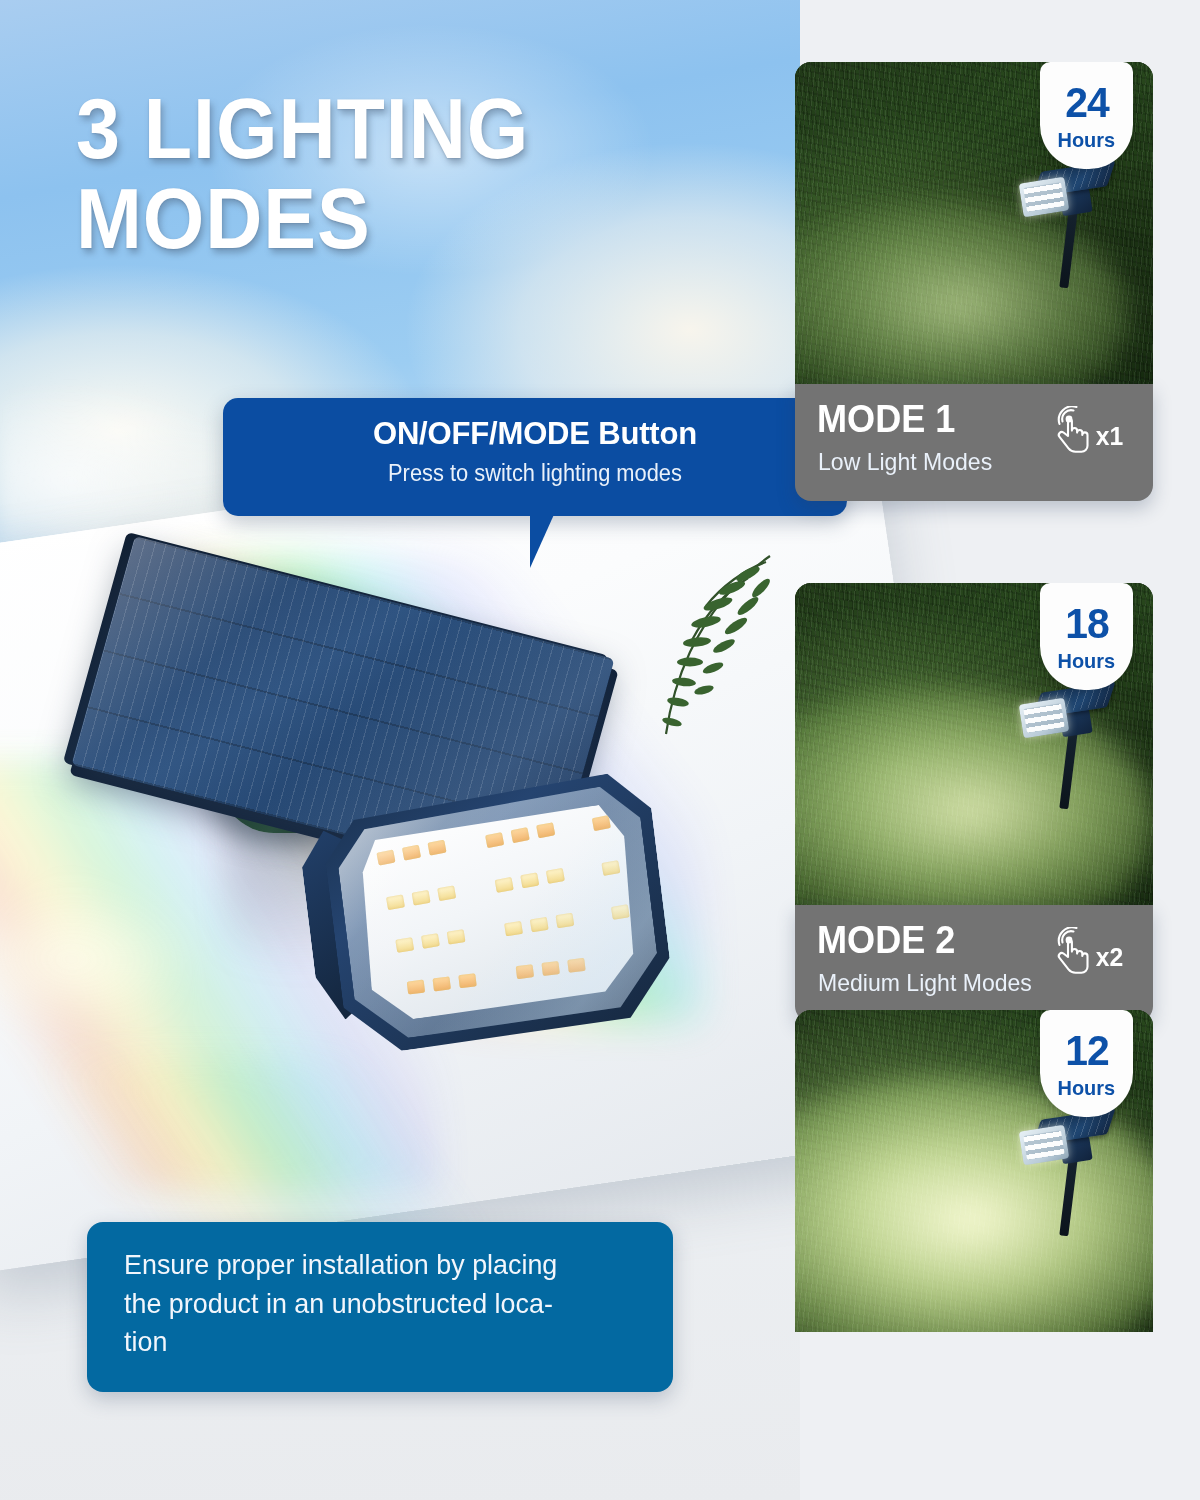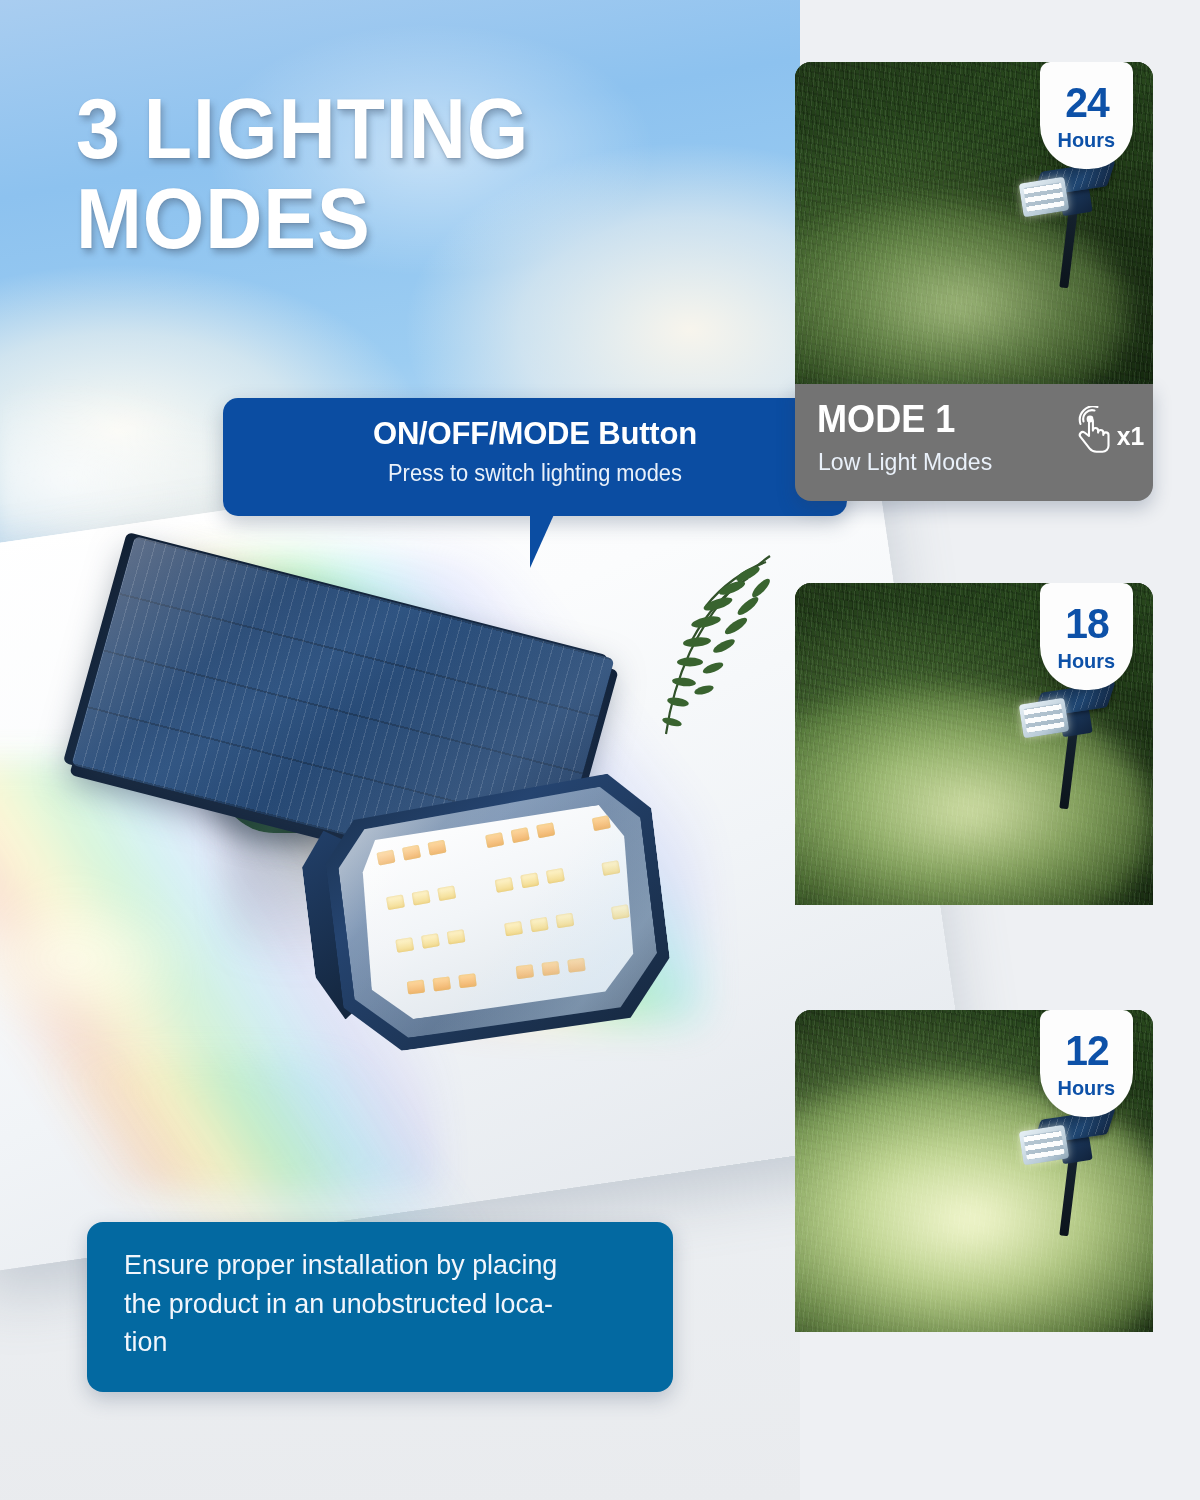--- a/index.html
+++ b/index.html
@@ -340,21 +340,21 @@
     position:absolute; left:22px; top:14px;
     color:#fff; font-size:38px; font-weight:700; letter-spacing:0px;
     transform:scaleX(.95); transform-origin:left top;
   }
   .mode-sub {
     position:absolute; left:23px; top:64px;
     color:#eaf1fa; font-size:24px; font-weight:400;
     transform:scaleX(.96); transform-origin:left top;
   }
   .tap-wrap {
-    position:absolute; right:8px; top:22px;
+    position:absolute; right:29px; top:22px;
     display:flex; align-items:flex-end; gap:2px;
   }
   .tap-x {
     color:#fff; font-size:26px; font-weight:700; line-height:1;
     margin-bottom:9px; transform:scaleX(.95);
   }
 </style>
 </head>
 <body>
 
@@ -533,20 +533,35 @@
         <div class="mini-stake"></div>
         <div class="mini-body"></div>
         <div class="mini-panel"></div>
         <div class="mini-head"></div>
       </div>
       <div class="badge">
         <div class="badge-num">18</div>
         <div class="badge-unit">Hours</div>
       </div>
     </div>
+    <div class="card-label">
+      <div class="mode-title">MODE 2</div>
+      <div class="mode-sub">Medium Light Modes</div>
+      <div class="tap-wrap">
+        <svg width="46" height="52" viewBox="0 0 46 52">
+          <g fill="none" stroke="#ffffff" stroke-width="2.1" stroke-linecap="round">
+            <path d="M26.5 4.5 a9 9 0 0 0-11 11"></path>
+            <path d="M29.5 1 a13.5 13.5 0 0 0-17 17"></path>
+            <circle cx="22" cy="13" r="3.4" fill="#ffffff" stroke="none"></circle>
+            <path d="M21 15 v15 l-4.5-3.5 a3 3 0 0 0-4 4.4 l9 11.5 a9 9 0 0 0 7 3.4 h6 a6 6 0 0 0 6-6 V29 a2.6 2.6 0 0 0-5.2 0 v-2.4 a2.6 2.6 0 0 0-5.2 0 v-2 a2.6 2.6 0 0 0-5.2 0 V15 a2.4 2.4 0 0 0-4.7 0z" stroke-linejoin="round"></path>
+          </g>
+        </svg>
+        <span class="tap-x">x2</span>
+      </div>
+    </div>
   </div>
 
   <div class="card" id="card-2">
     <div class="card-photo">
       <div class="grass"></div>
       <div class="grass-tex"></div>
       <div class="amb m3"></div>
       <div class="beam m3"></div>
       <div class="mini">
         <div class="mini-stake"></div>

